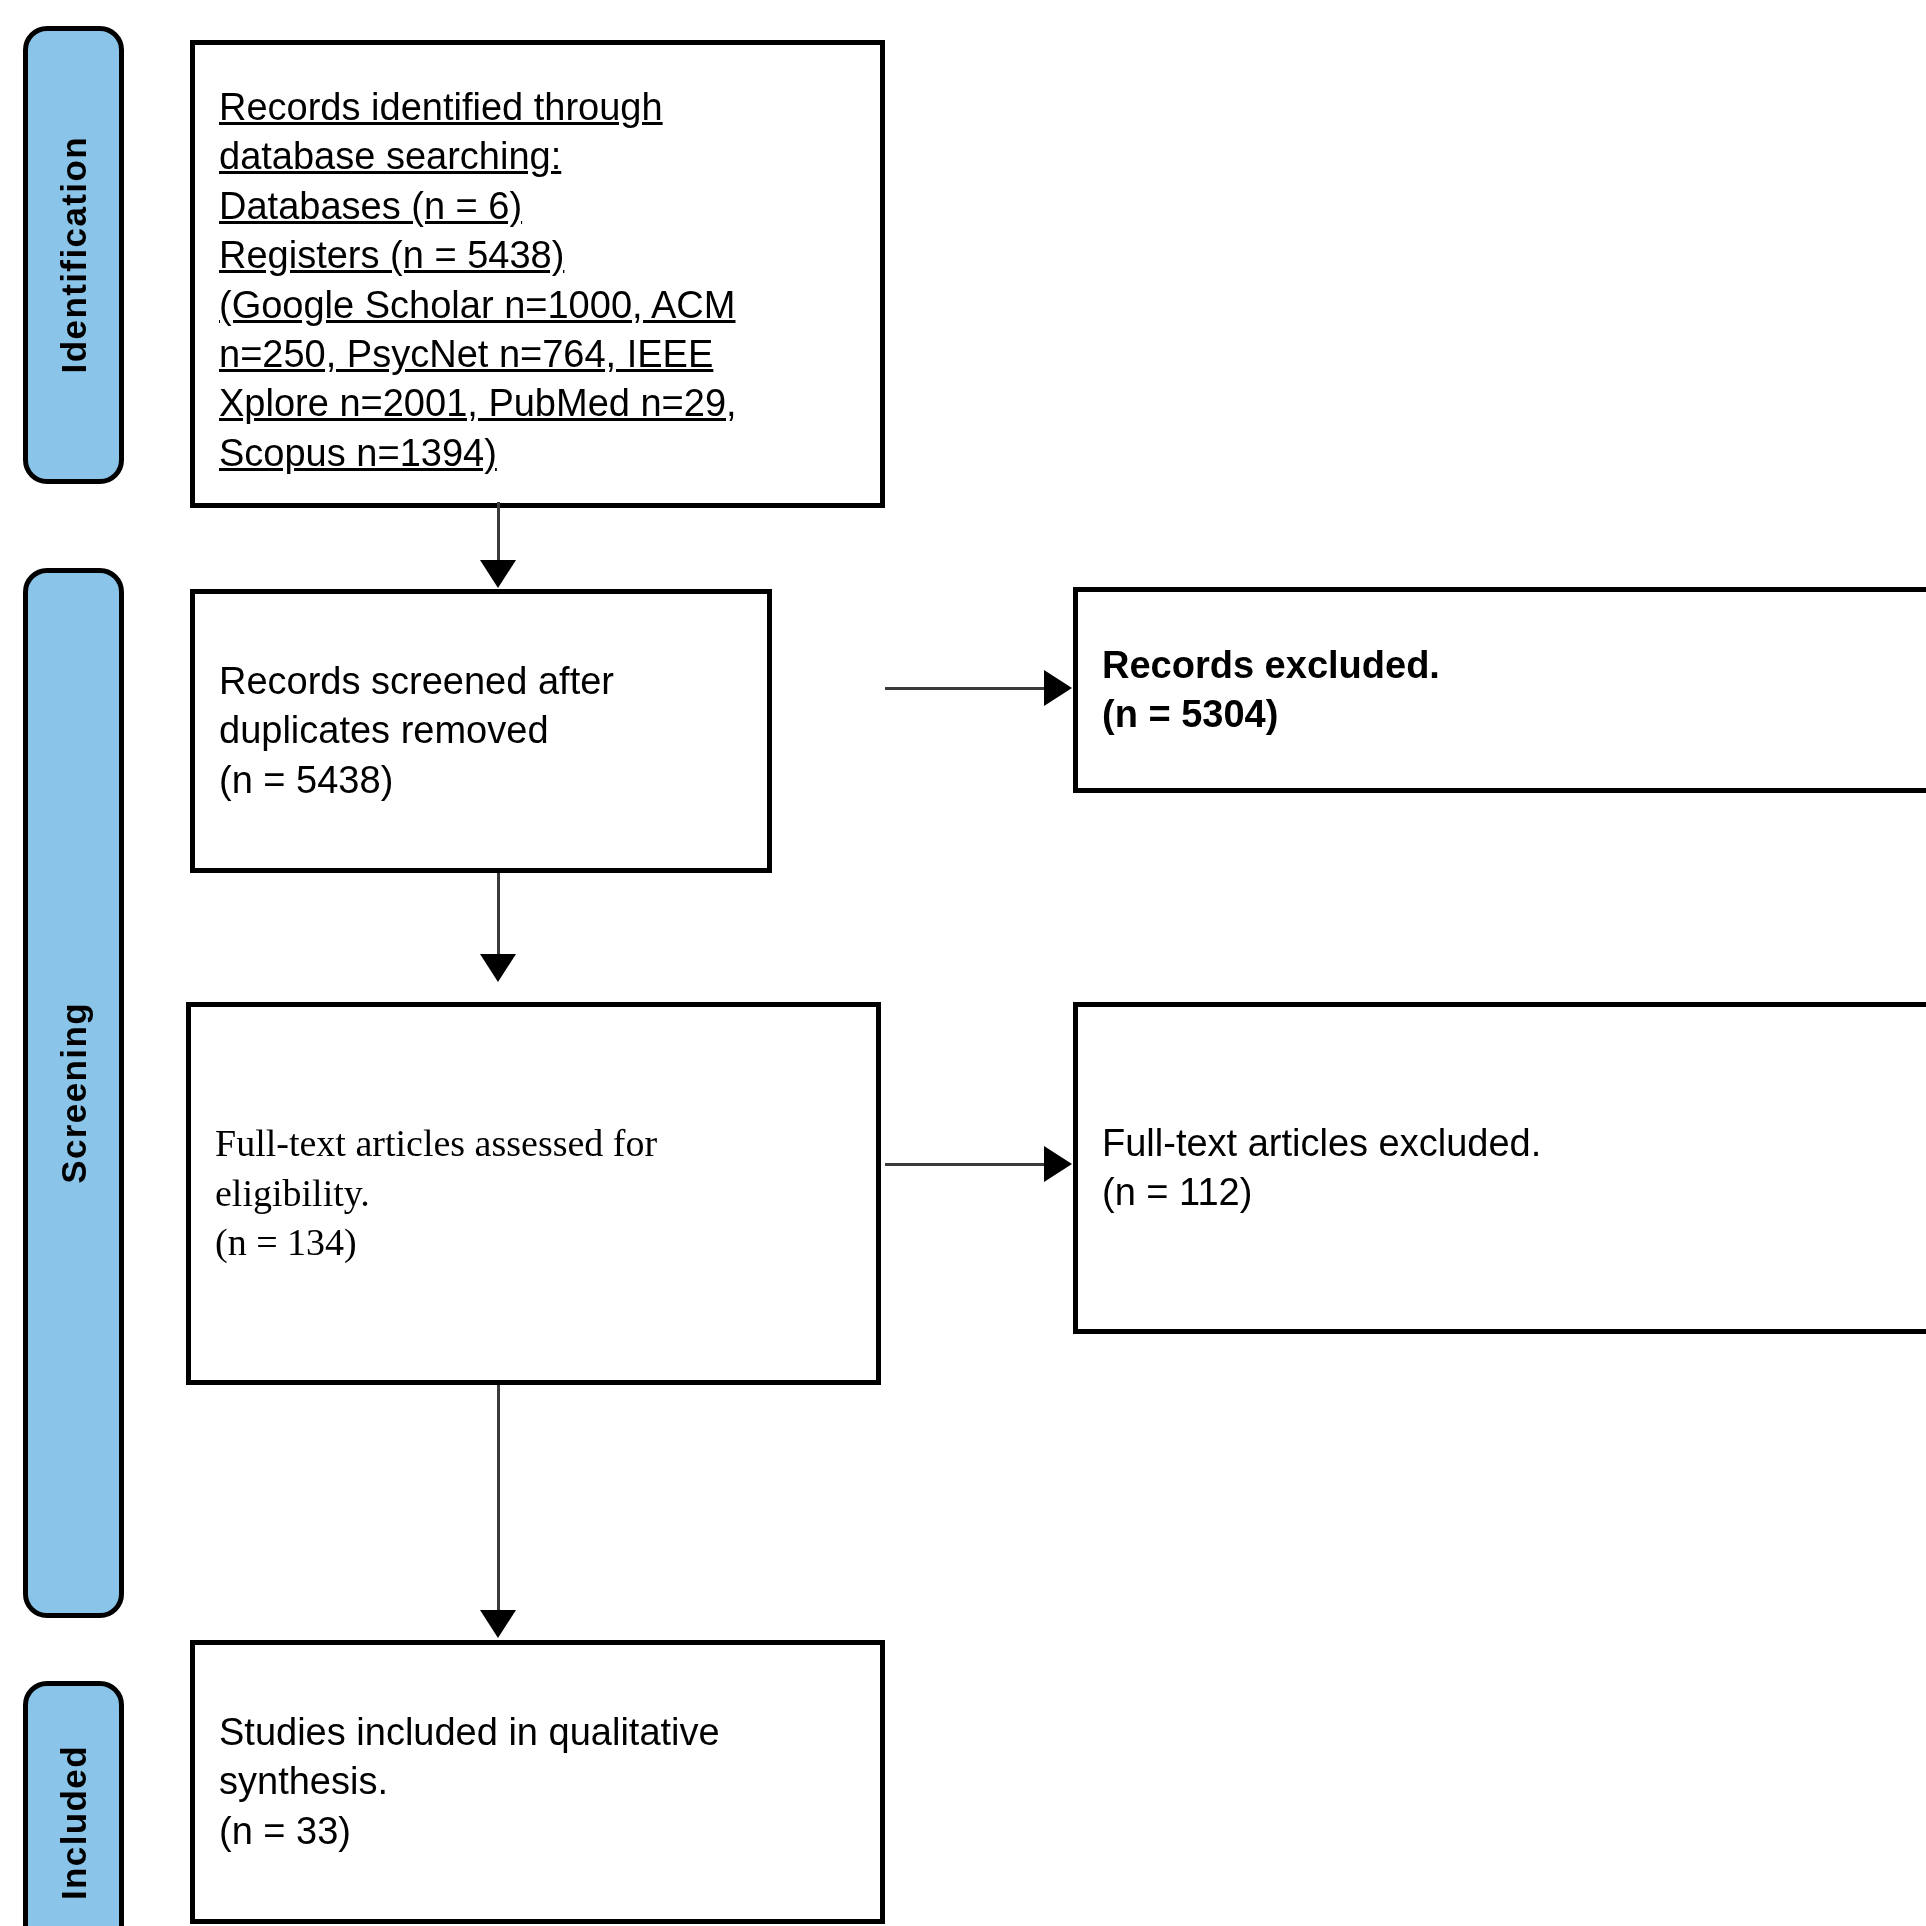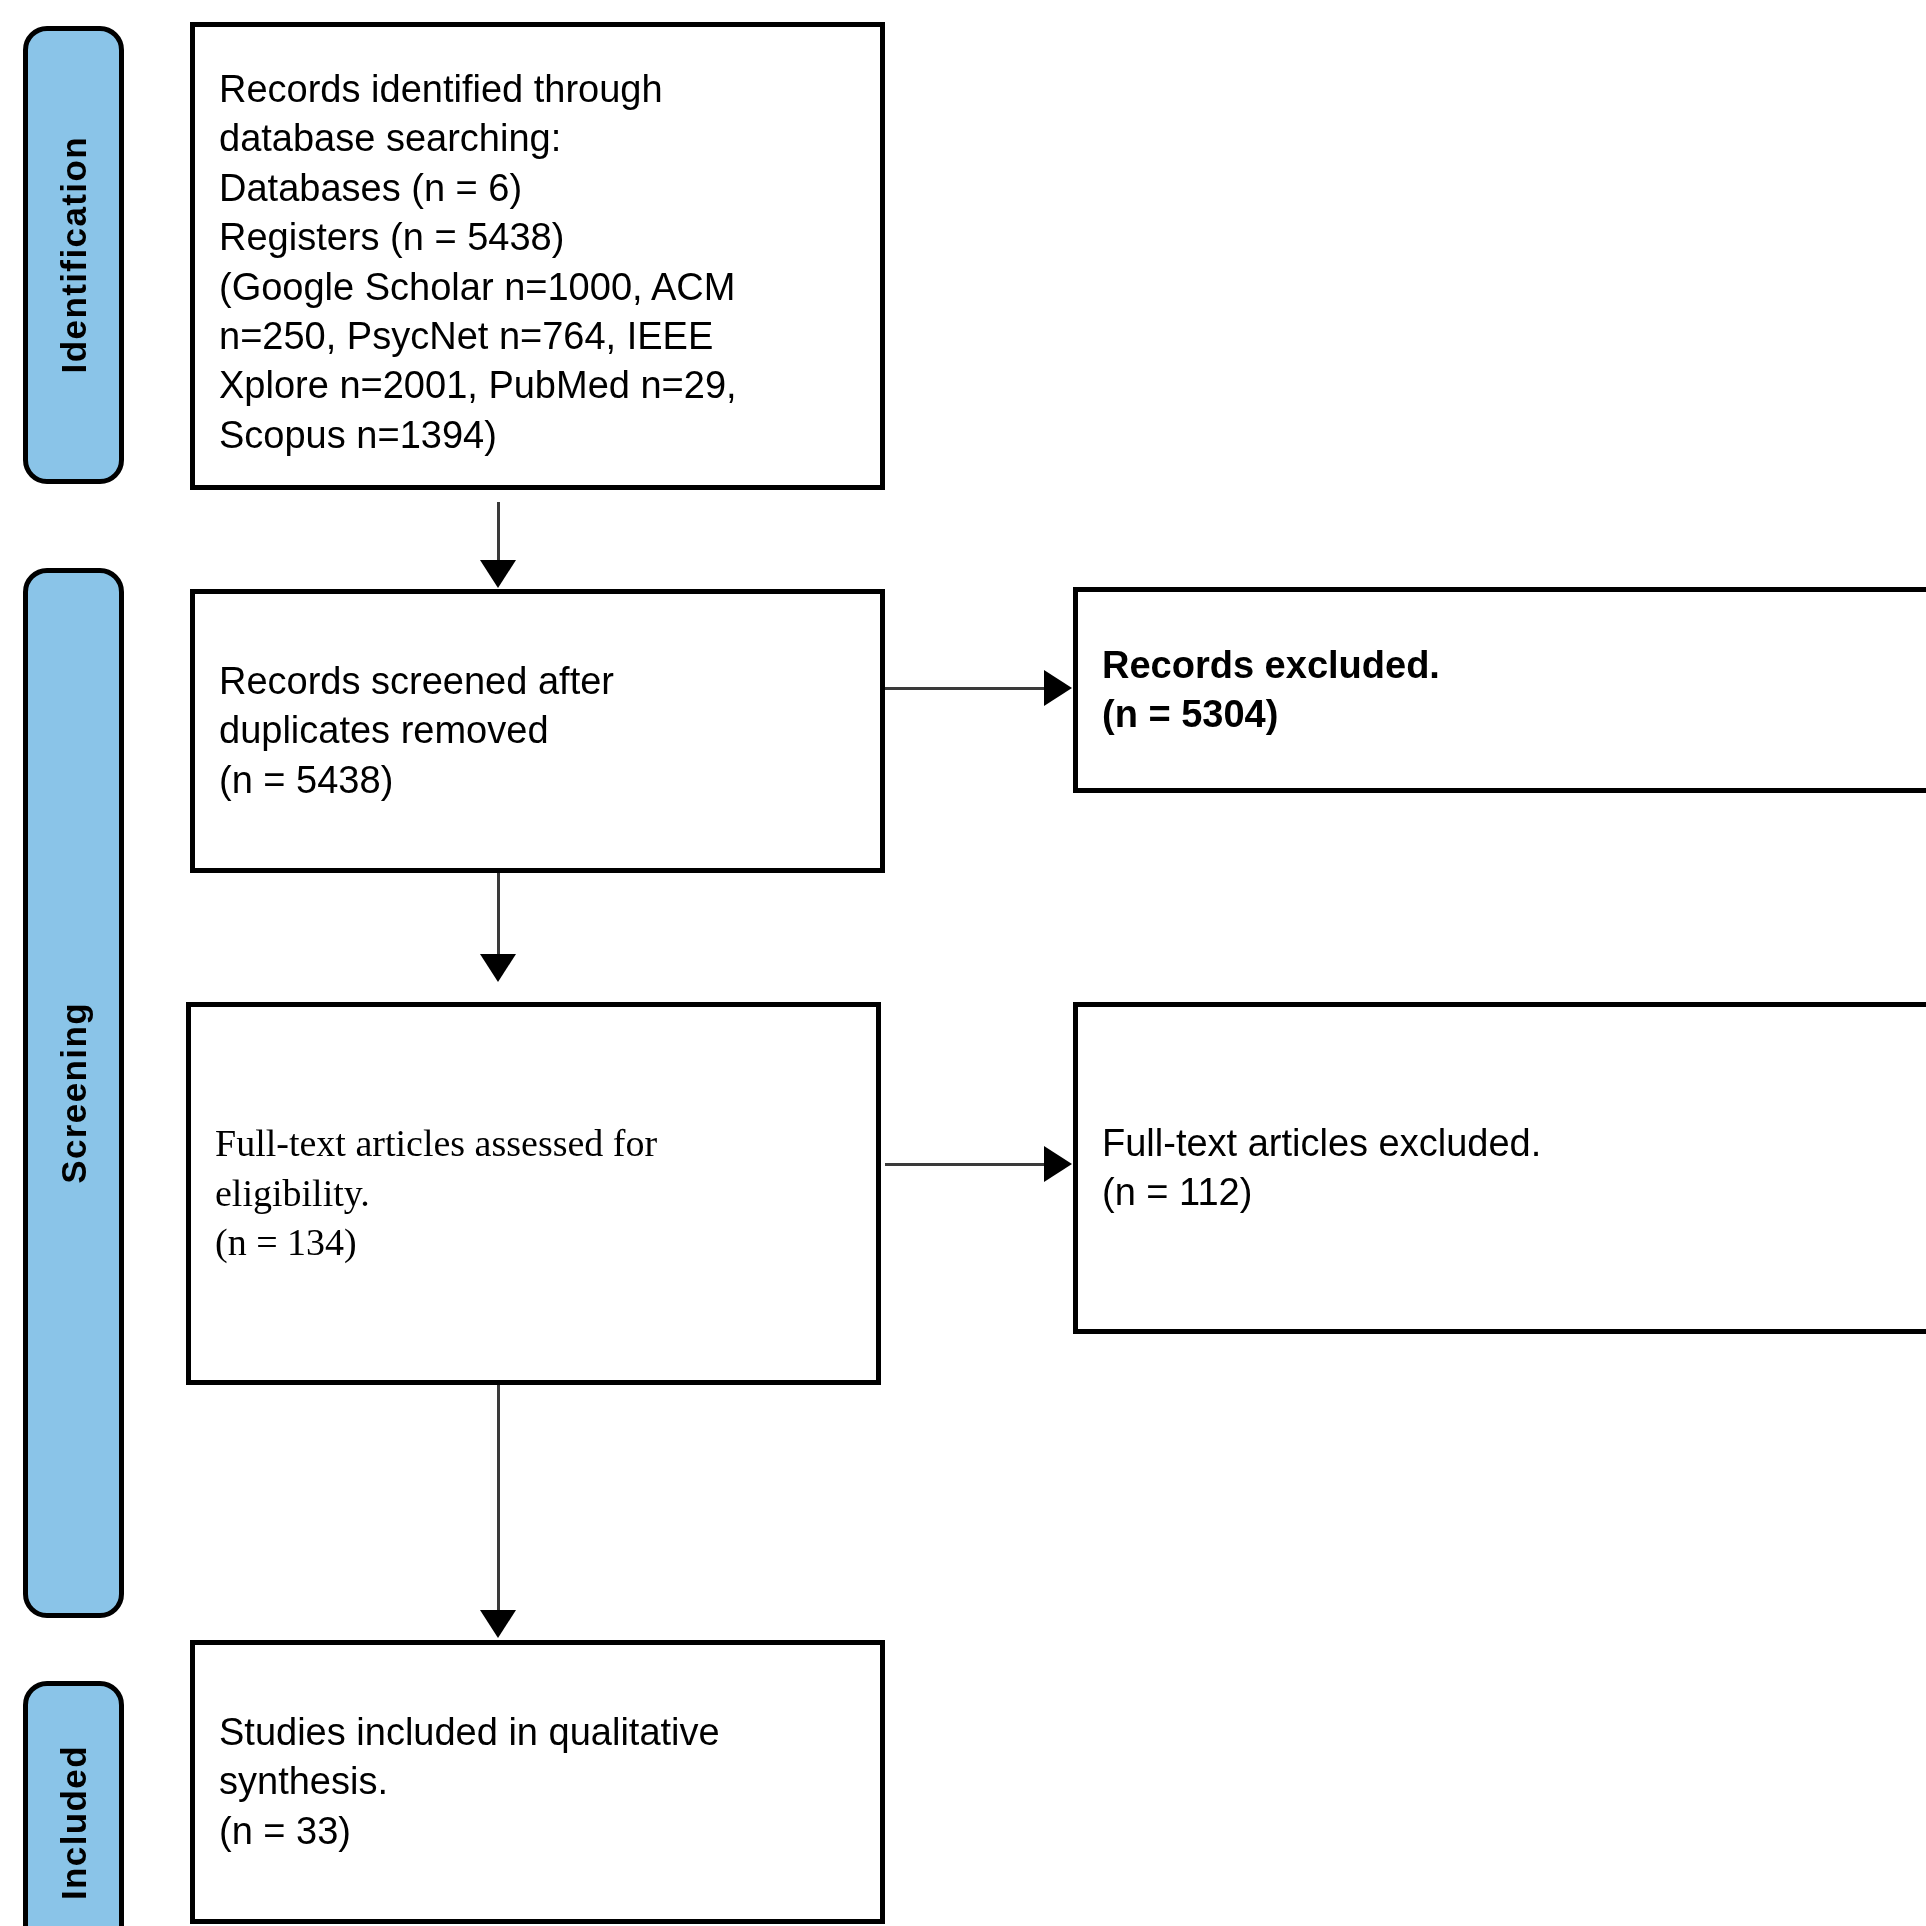--- a/index.html
+++ b/index.html
@@ -100,35 +100,35 @@
   </div>
 
   <div class="stage-pill" style="left:23px; top:568px; width:101px; height:1050px;">
     <span class="stage-label">Screening</span>
   </div>
 
   <div class="stage-pill" style="left:23px; top:1681px; width:101px; height:284px;">
     <span class="stage-label">Included</span>
   </div>
 
-  <div class="flow-box align-top" style="left:190px; top:22px; width:695px; height:468px;">
+  <div class="flow-box align-top" style="left:190px; top:40px; width:695px; height:468px;text-decoration:underline;">
     <div class="box-text">Records identified through
 database searching:
     Databases (n = 6)
     Registers (n = 5438)
     (Google Scholar n=1000, ACM
 n=250, PsycNet n=764, IEEE
 Xplore n=2001, PubMed n=29,
 Scopus n=1394)</div>
   </div>
 
   <div class="conn-v" style="left:497px; top:502px; height:78px;"></div>
   <div class="arrow-down" style="left:480px; top:560px;"></div>
 
-  <div class="flow-box" style="left:190px; top:589px; width:695px; height:284px;">
+  <div class="flow-box" style="left:190px; top:589px; width:582px; height:284px;">
     <div class="box-text">Records screened after
 duplicates removed
 (n = 5438)</div>
   </div>
 
   <div class="conn-h" style="left:885px; top:687px; width:170px;"></div>
   <div class="arrow-right" style="left:1044px; top:670px;"></div>
 
   <div class="flow-box" style="left:1073px; top:587px; width:960px; height:206px;font-weight:bold;">
     <div class="box-text">Records excluded.

